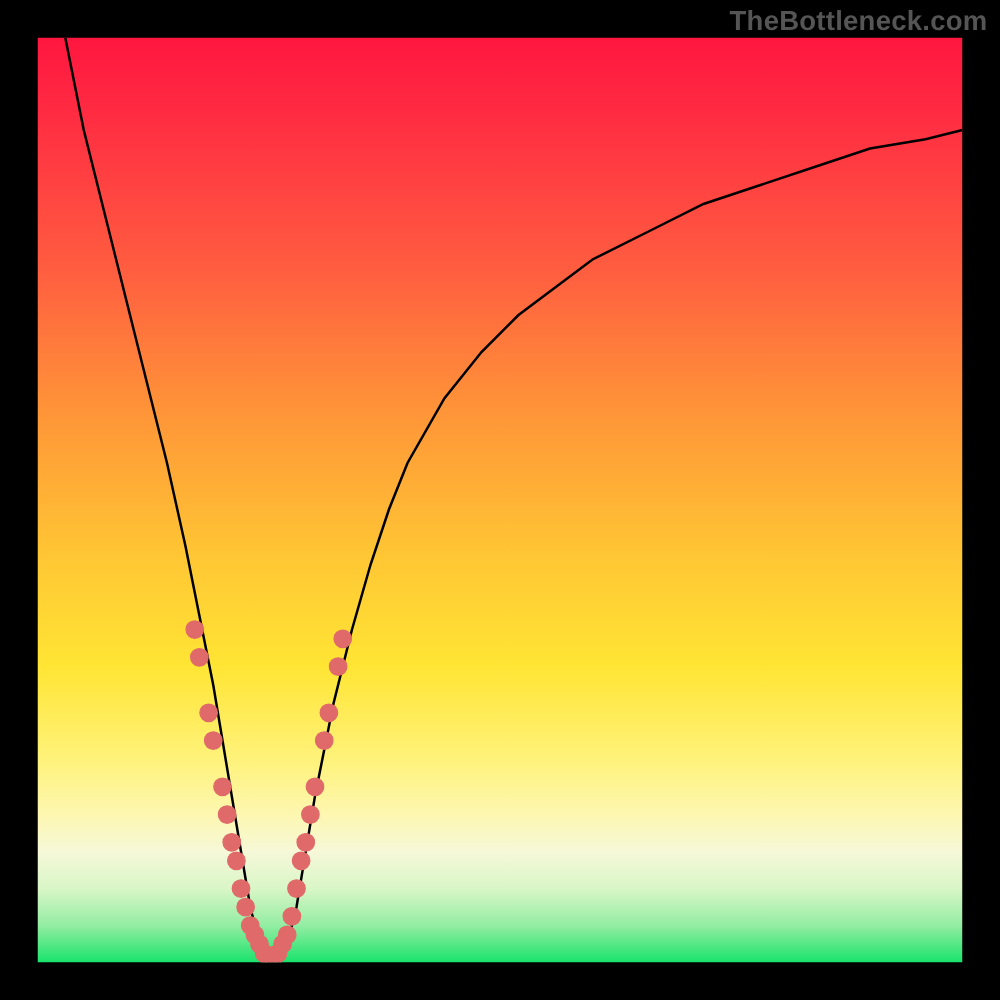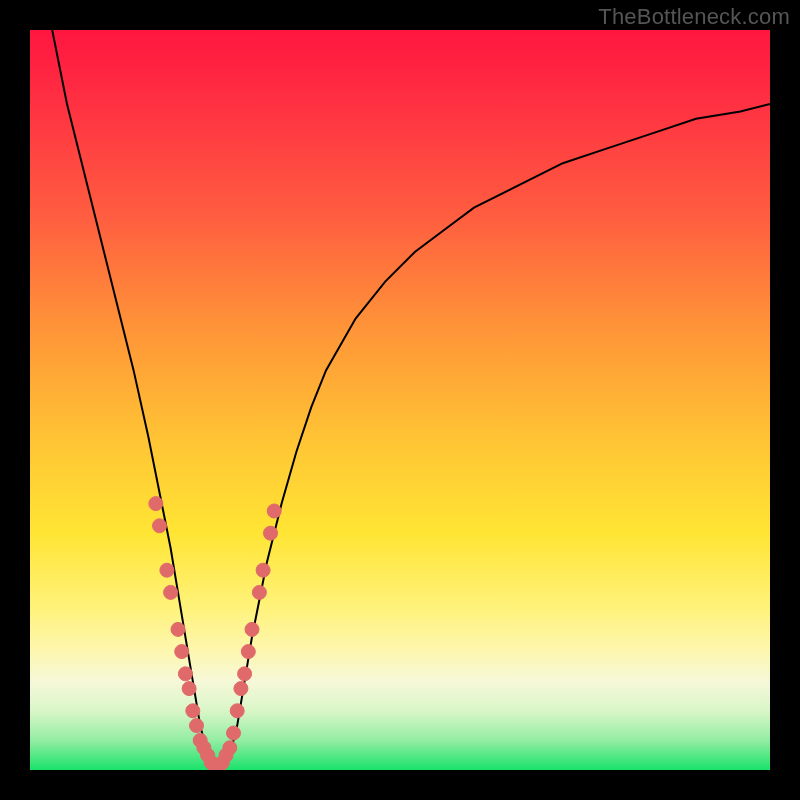--- a/index.html
+++ b/index.html
@@ -43,21 +43,21 @@
       #93eda2 96%,
       #19e36b 100%
     );
   }
   .watermark {
     position: absolute;
     top: 4px;
     right: 10px;
     color: #555;
     font-size: 22px;
-    font-weight: 400;
+    font-weight: 700;
     letter-spacing: 0.2px;
     user-select: none;
     pointer-events: none;
   }
   svg.overlay {
     position: absolute;
     inset: 0;
   }
   .curve {
     fill: none;

